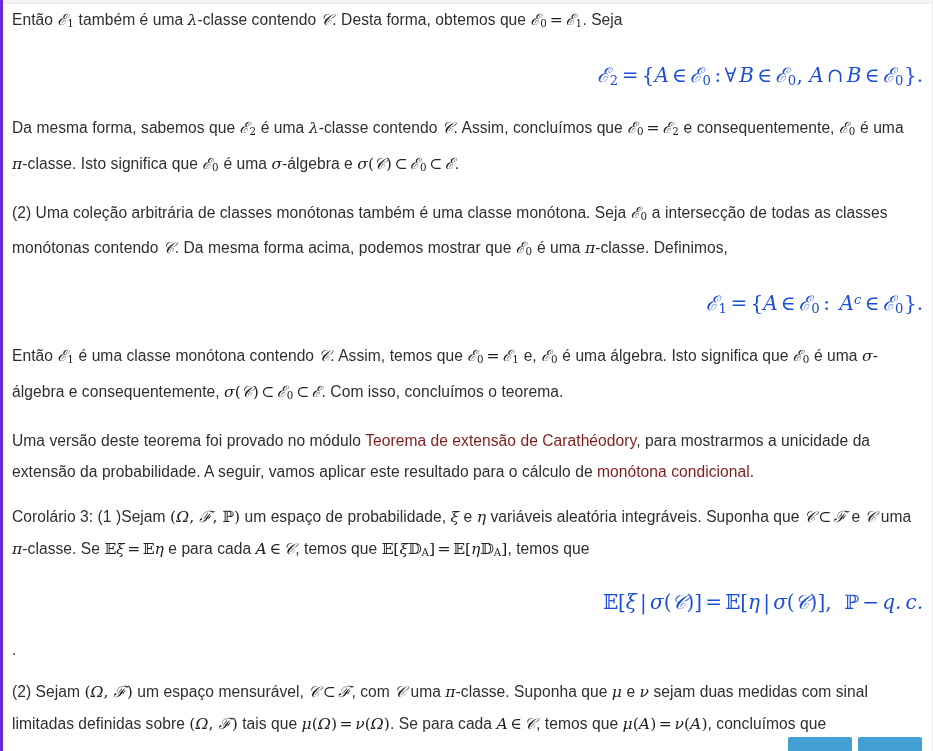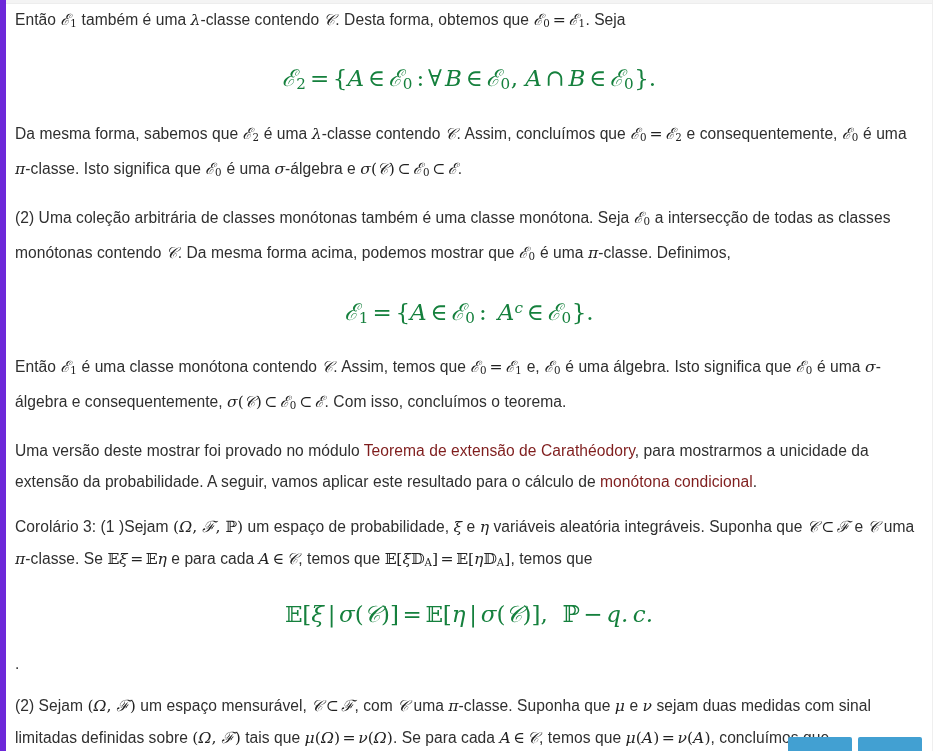--- a/index.html
+++ b/index.html
@@ -15,21 +15,21 @@
     font-family: "Liberation Sans", "DejaVu Sans", sans-serif;
     color: #2b2b2b;
     position: relative;
   }
 
   
   #page {
     position: absolute;
     inset: 0;
     background: #ffffff;
-    border-left: 6px solid #6d28d9;
+    border-left: 3px solid #6d28d9;
     border-right: 1px solid #efefef;
     box-sizing: border-box;
     overflow: hidden;
   }
   #top-edge {
     position: absolute;
     top: 0; left: 0; right: 0;
     height: 3px;
     background: #f4f4f4;
     border-bottom: 1px solid #ededed;
@@ -65,24 +65,24 @@
     color: #222222;
   }
   .math-inline {
     font-style: italic;
     font-size: 15.6px;
     white-space: nowrap;
   }
   .math-inline .up { font-style: normal; }
   .math-display {
     display: block;
-    text-align: center;
+    text-align: right;
     font-style: italic;
-    font-size: 23px;
-    color: #15803d;
+    font-size: 20px;
+    color: #1d4ed8;
     margin: 22px 0 24px 0;
     white-space: nowrap;
   }
   .math-display .up { font-style: normal; }
 
   
   .cal {
     font-family: "DejaVu Serif", "Liberation Serif", serif;
     font-style: italic;
     letter-spacing: 0.4px;
@@ -144,21 +144,21 @@
     <div class="math-display"><span class="cal">ℰ<sub>2</sub></span><span class="op">=</span><span class="up">{</span><span>A</span><span class="op">∈</span><span class="cal">ℰ<sub>0</sub></span><span class="op">:</span><span class="up">∀</span><span class="thin"></span><span>B</span><span class="op">∈</span><span class="cal">ℰ<sub>0</sub></span><span class="up">,</span>&nbsp;<span>A</span><span class="op">∩</span><span>B</span><span class="op">∈</span><span class="cal">ℰ<sub>0</sub></span><span class="up">}.</span></div>
 
     <p class="para"><span>Da mesma forma, sabemos que </span><span class="math-inline cal">ℰ<sub>2</sub></span><span> é uma </span><span class="math-inline">λ</span><span>-classe contendo </span><span class="math-inline cal">𝒞</span><span>. Assim, concluímos que </span><span class="math-inline cal">ℰ<sub>0</sub><span class="op">=</span>ℰ<sub>2</sub></span><span> e consequentemente, </span><span class="math-inline cal">ℰ<sub>0</sub></span><span> é uma </span><span class="math-inline">π</span><span>-classe. Isto significa que </span><span class="math-inline cal">ℰ<sub>0</sub></span><span> é uma </span><span class="math-inline">σ</span><span>-álgebra e </span><span class="math-inline">σ<span class="up">(</span><span class="cal">𝒞</span><span class="up">)</span><span class="op">⊂</span><span class="cal">ℰ<sub>0</sub></span><span class="op">⊂</span><span class="cal">ℰ</span></span><span>.</span></p>
 
     <p class="para"><span>(2) Uma coleção arbitrária de classes monótonas também é uma classe monótona. Seja </span><span class="math-inline cal">ℰ<sub>0</sub></span><span> a intersecção de todas as classes monótonas contendo </span><span class="math-inline cal">𝒞</span><span>. Da mesma forma acima, podemos mostrar que </span><span class="math-inline cal">ℰ<sub>0</sub></span><span> é uma </span><span class="math-inline">π</span><span>-classe. Definimos,</span></p>
 
     <div class="math-display"><span class="cal">ℰ<sub>1</sub></span><span class="op">=</span><span class="up">{</span><span>A</span><span class="op">∈</span><span class="cal">ℰ<sub>0</sub></span><span class="op">:</span>&nbsp;<span>A<sup>c</sup></span><span class="op">∈</span><span class="cal">ℰ<sub>0</sub></span><span class="up">}.</span></div>
 
     <p class="para"><span>Então </span><span class="math-inline cal">ℰ<sub>1</sub></span><span> é uma classe monótona contendo </span><span class="math-inline cal">𝒞</span><span>. Assim, temos que </span><span class="math-inline cal">ℰ<sub>0</sub><span class="op">=</span>ℰ<sub>1</sub></span><span> e, </span><span class="math-inline cal">ℰ<sub>0</sub></span><span> é uma álgebra. Isto significa que </span><span class="math-inline cal">ℰ<sub>0</sub></span><span> é uma </span><span class="math-inline">σ</span><span>-álgebra e consequentemente, </span><span class="math-inline">σ<span class="up">(</span><span class="cal">𝒞</span><span class="up">)</span><span class="op">⊂</span><span class="cal">ℰ<sub>0</sub></span><span class="op">⊂</span><span class="cal">ℰ</span></span><span>. Com isso, concluímos o teorema.</span></p>
 
-    <p class="para"><span>Uma versão deste mostrar foi provado no módulo </span><a class="link" href="#">Teorema de extensão de Carathéodory</a><span>, para mostrarmos a unicidade da extensão da probabilidade. A seguir, vamos aplicar este resultado para o cálculo de </span><a class="link" href="#">monótona condicional</a><span>.</span></p>
+    <p class="para"><span>Uma versão deste teorema foi provado no módulo </span><a class="link" href="#">Teorema de extensão de Carathéodory</a><span>, para mostrarmos a unicidade da extensão da probabilidade. A seguir, vamos aplicar este resultado para o cálculo de </span><a class="link" href="#">monótona condicional</a><span>.</span></p>
 
     <p class="para tight"><span>Corolário 3: (1 )Sejam </span><span class="math-inline"><span class="up">(</span>Ω<span class="up">,</span>&nbsp;<span class="cal">ℱ</span><span class="up">,</span>&nbsp;<span class="bb">ℙ</span><span class="up">)</span></span><span> um espaço de probabilidade, </span><span class="math-inline">ξ</span><span> e </span><span class="math-inline">η</span><span> variáveis aleatória integráveis. Suponha que </span><span class="math-inline"><span class="cal">𝒞</span><span class="op">⊂</span><span class="cal">ℱ</span></span><span> e </span><span class="math-inline cal">𝒞</span><span> uma </span><span class="math-inline">π</span><span>-classe. Se </span><span class="math-inline"><span class="bb">𝔼</span>ξ<span class="op">=</span><span class="bb">𝔼</span>η</span><span> e para cada </span><span class="math-inline">A<span class="op">∈</span><span class="cal">𝒞</span></span><span>, temos que </span><span class="math-inline"><span class="bb">𝔼</span><span class="up">[</span>ξ<span class="bb">𝔻</span><sub>A</sub><span class="up">]</span><span class="op">=</span><span class="bb">𝔼</span><span class="up">[</span>η<span class="bb">𝔻</span><sub>A</sub><span class="up">]</span></span><span>, temos que</span></p>
 
     <div class="math-display"><span class="bb">𝔼</span><span class="up">[</span>ξ<span class="op">|</span>σ<span class="up">(</span><span class="cal">𝒞</span><span class="up">)]</span><span class="op">=</span><span class="bb">𝔼</span><span class="up">[</span>η<span class="op">|</span>σ<span class="up">(</span><span class="cal">𝒞</span><span class="up">)],</span>&nbsp;&nbsp;<span class="bb">ℙ</span><span class="op">−</span><span>q. c.</span></div>
 
     <p class="dot">.</p>
 
     <p class="para"><span>(2) Sejam </span><span class="math-inline"><span class="up">(</span>Ω<span class="up">,</span>&nbsp;<span class="cal">ℱ</span><span class="up">)</span></span><span> um espaço mensurável, </span><span class="math-inline"><span class="cal">𝒞</span><span class="op">⊂</span><span class="cal">ℱ</span></span><span>, com </span><span class="math-inline cal">𝒞</span><span> uma </span><span class="math-inline">π</span><span>-classe. Suponha que </span><span class="math-inline">μ</span><span> e </span><span class="math-inline">ν</span><span> sejam duas medidas com sinal limitadas definidas sobre </span><span class="math-inline"><span class="up">(</span>Ω<span class="up">,</span>&nbsp;<span class="cal">ℱ</span><span class="up">)</span></span><span> tais que </span><span class="math-inline">μ<span class="up">(</span>Ω<span class="up">)</span><span class="op">=</span>ν<span class="up">(</span>Ω<span class="up">)</span></span><span>. Se para cada </span><span class="math-inline">A<span class="op">∈</span><span class="cal">𝒞</span></span><span>, temos que </span><span class="math-inline">μ<span class="up">(</span>A<span class="up">)</span><span class="op">=</span>ν<span class="up">(</span>A<span class="up">)</span></span><span>, concluímos que</span></p>
 
   </div>

